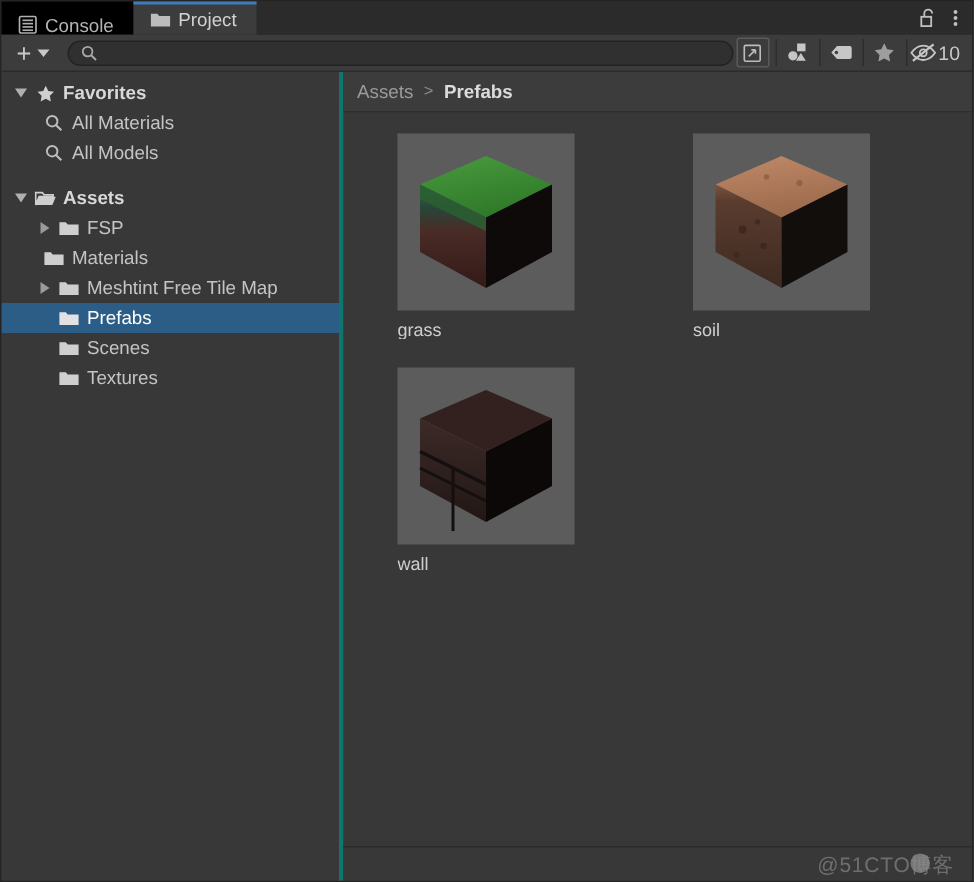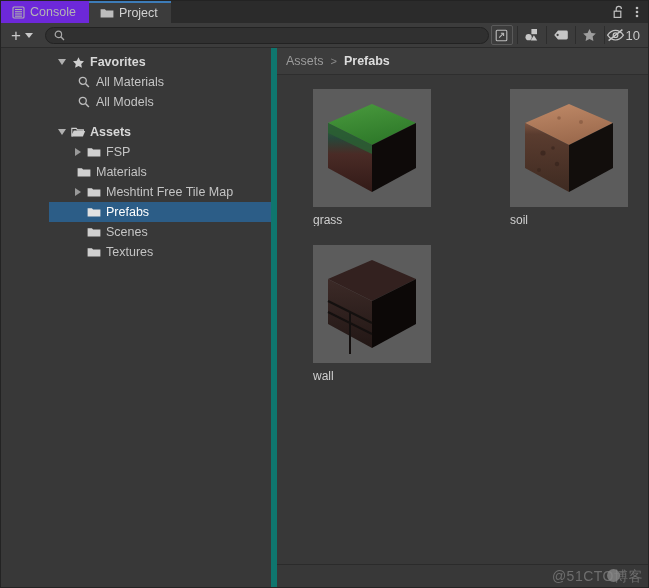--- a/index.html
+++ b/index.html
@@ -39,21 +39,21 @@
     align-items: center;
     gap: 5px;
     padding: 0 13px 0 11px;
     height: 22px;
     box-sizing: border-box;
     font-size: 12.5px;
     color: #b4b4b4;
     cursor: default;
     position: relative;
   }
-  .tab.inactive { background: #6d28d9; }
+  .tab.inactive { background: #000000; align-items: flex-end; }
   .tab.active {
     background: #3c3c3c;
     color: #d2d2d2;
     border-top: 2px solid #3d7cb8;
     padding-top: 0;
   }
   .tab .tab-label { line-height: 1; }
   .tabbar-spacer { flex: 1 1 auto; background: #2b2b2b; }
   .tabbar-right {
     display: flex;
@@ -157,25 +157,24 @@
   
   .split {
     flex: 1 1 auto;
     display: flex;
     min-height: 0;
   }
   .tree-pane {
     width: 228px;
     flex: 0 0 228px;
     background: #383838;
-    border-right: 6px solid #0f766e;
+    border-right: 3px solid #0f766e;
     box-sizing: border-box;
     overflow: hidden;
     padding-top: 4px;
-    margin-left: 48px;
   }
   .content-pane {
     flex: 1 1 auto;
     background: #383838;
     display: flex;
     flex-direction: column;
     min-width: 0;
   }
 
   
@@ -287,21 +286,21 @@
 
   
   .bottombar {
     height: 22px;
     flex: 0 0 auto;
     background: #383838;
     border-top: 1px solid #2b2b2b;
     display: flex;
     align-items: center;
     justify-content: flex-end;
-    padding-right: 5px;
+    padding-right: 12px;
     position: relative;
   }
   .watermark {
     font-size: 14px;
     color: #6e6e6e;
     letter-spacing: 0.5px;
     line-height: 1;
     user-select: none;
   }
   .wm-dot {

